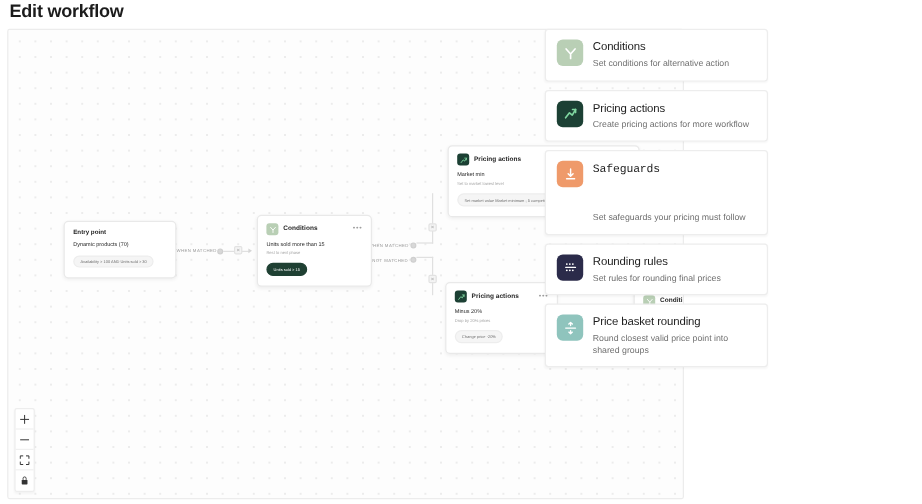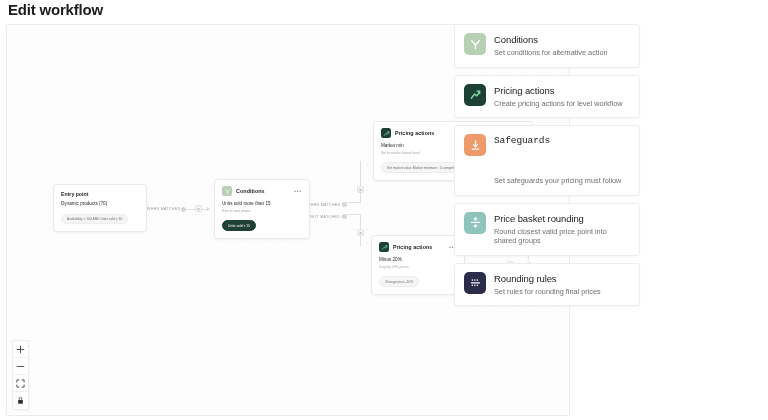--- a/index.html
+++ b/index.html
@@ -296,48 +296,34 @@
 
     <div class="panel-card">
       <span class="panel-icon" style="background:#1c4034;">
         <svg width="13" height="13" viewBox="0 0 14 14">
           <path d="M2.5 11 L6 6.5 L8.5 8.5 L11.5 3.5" stroke="#7fd6a0" stroke-width="1.5" fill="none" stroke-linecap="round" stroke-linejoin="round"></path>
           <path d="M8.7 3.5 L11.5 3.5 L11.5 6.3" stroke="#7fd6a0" stroke-width="1.4" fill="none" stroke-linecap="round" stroke-linejoin="round"></path>
         </svg>
       </span>
       <span class="panel-text">
         <span class="panel-title" style="display:block;">Pricing actions</span>
-        <span class="panel-desc" style="display:block;">Create pricing actions for level workflow</span>
+        <span class="panel-desc" style="display:block;">Create pricing actions for more workflow</span>
       </span>
     </div>
 
     <div class="panel-card">
       <span class="panel-icon" style="background:#ef9a6a;">
         <svg width="13" height="13" viewBox="0 0 14 14">
           <path d="M7 2 L7 8.2 M4.8 6.2 L7 8.4 L9.2 6.2" stroke="#ffffff" stroke-width="1.3" fill="none" stroke-linecap="round" stroke-linejoin="round"></path>
           <path d="M3.4 10.8 L10.6 10.8" stroke="#ffffff" stroke-width="1.3" stroke-linecap="round"></path>
         </svg>
       </span>
       <span class="panel-text">
         <span class="panel-title" style="display:block;font-family:Liberation Mono, monospace;">Safeguards</span>
         <span class="panel-desc" style="display:block;margin-top:30px;">Set safeguards your pricing must follow</span>
-      </span>
-    </div>
-
-    <div class="panel-card">
-      <span class="panel-icon" style="background:#8fc4bd;">
-        <svg width="13" height="13" viewBox="0 0 14 14">
-          <path d="M7 1.8 L7 4.6 M5.4 3.3 L7 1.8 L8.6 3.3" stroke="#ffffff" stroke-width="1.2" fill="none" stroke-linecap="round" stroke-linejoin="round"></path>
-          <path d="M2.6 6.9 L11.4 6.9" stroke="#ffffff" stroke-width="1.2" stroke-linecap="round"></path>
-          <path d="M7 9.2 L7 12 M5.4 10.5 L7 12 L8.6 10.5" stroke="#ffffff" stroke-width="1.2" fill="none" stroke-linecap="round" stroke-linejoin="round"></path>
-        </svg>
-      </span>
-      <span class="panel-text">
-        <span class="panel-title" style="display:block;">Price basket rounding</span>
-        <span class="panel-desc" style="display:block;">Round closest valid price point into shared groups</span>
       </span>
     </div>
 
     <div class="panel-card">
       <span class="panel-icon" style="background:#2b2b4a;">
         <svg width="13" height="13" viewBox="0 0 14 14">
           <circle cx="3.6" cy="4.4" r="0.85" fill="#ffffff"></circle>
           <circle cx="6.3" cy="4.4" r="0.85" fill="#ffffff"></circle>
           <circle cx="9" cy="4.4" r="0.85" fill="#ffffff"></circle>
           <path d="M2.6 7.4 L11.4 7.4" stroke="#ffffff" stroke-width="1.1" stroke-linecap="round"></path>
@@ -345,14 +331,28 @@
           <circle cx="6.3" cy="10" r="0.85" fill="#ffffff"></circle>
           <circle cx="9" cy="10" r="0.85" fill="#ffffff"></circle>
         </svg>
       </span>
       <span class="panel-text">
         <span class="panel-title" style="display:block;">Rounding rules</span>
         <span class="panel-desc" style="display:block;">Set rules for rounding final prices</span>
       </span>
     </div>
 
+    <div class="panel-card">
+      <span class="panel-icon" style="background:#8fc4bd;">
+        <svg width="13" height="13" viewBox="0 0 14 14">
+          <path d="M7 1.8 L7 4.6 M5.4 3.3 L7 1.8 L8.6 3.3" stroke="#ffffff" stroke-width="1.2" fill="none" stroke-linecap="round" stroke-linejoin="round"></path>
+          <path d="M2.6 6.9 L11.4 6.9" stroke="#ffffff" stroke-width="1.2" stroke-linecap="round"></path>
+          <path d="M7 9.2 L7 12 M5.4 10.5 L7 12 L8.6 10.5" stroke="#ffffff" stroke-width="1.2" fill="none" stroke-linecap="round" stroke-linejoin="round"></path>
+        </svg>
+      </span>
+      <span class="panel-text">
+        <span class="panel-title" style="display:block;">Price basket rounding</span>
+        <span class="panel-desc" style="display:block;">Round closest valid price point into shared groups</span>
+      </span>
+    </div>
+
   </div>
 </div>
 
 </body></html>

